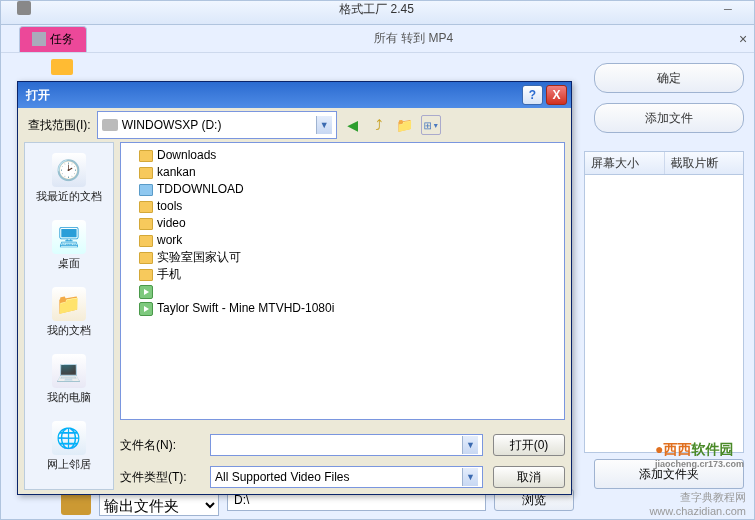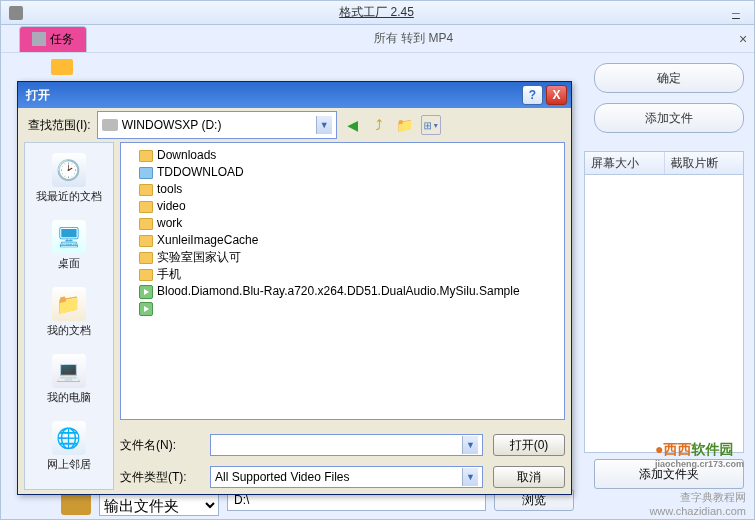--- a/index.html
+++ b/index.html
@@ -1,20 +1,20 @@
 <!DOCTYPE html>
 <html><head>
   <meta charset="utf-8">
   <style>
     * { margin: 0; padding: 0; box-sizing: border-box; font-family: "Microsoft YaHei", SimSun, Arial, sans-serif; }
     body { width: 755px; height: 520px; background: #e8f0ff; overflow: hidden; position: relative; }
 
     
     .main-window { position: absolute; top: 0; left: 0; right: 0; bottom: 0; background: #e8f0ff; border: 1px solid #b0c4de; }
-    .main-titlebar { height: 24px; background: linear-gradient(#f0f6ff,#dce8fa); border-bottom: 1px solid #b0c4de; display: flex; align-items: center; padding: 0 8px; font-size: 12px; color: #333; text-decoration: underline; }
+    .main-titlebar { height: 24px; background: linear-gradient(#f0f6ff,#dce8fa); border-bottom: 1px solid #b0c4de; display: flex; align-items: flex-start; padding: 0 16px; font-size: 12px; color: #333; }
     .main-title-icon { width: 14px; height: 14px; margin-right: 6px; background: #888; border-radius: 2px; }
     .spacer { flex: 1; }
     .win-btn { width: 20px; height: 16px; margin-left: 2px; display: inline-flex; align-items: center; justify-content: center; font-size: 11px; color: #555; cursor: pointer; }
     .main-sub-bar { height: 28px; background: #e8f0ff; border-bottom: 1px solid #cdd9ed; display: flex; align-items: center; font-size: 12px; padding-left: 18px; }
     .sub-tab { background: #ec4899; border: 1px solid #b6c8e2; border-bottom: none; padding: 4px 12px; border-radius: 4px 4px 0 0; margin-right: 8px; }
     .sub-icon { width: 14px; height: 14px; background: #aab; display: inline-block; vertical-align: middle; margin-right: 4px; }
     .main-sub-title { flex: 1; text-align: center; color: #555; }
     .close-sub { width: 22px; text-align: center; cursor: pointer; color: #555; font-size: 14px; }
 
     
@@ -163,53 +163,53 @@
             <span>网上邻居</span>
           </div>
       </div>
       <div class="file-area">
         <div class="file-list" id="file-list">
             <div class="file-item">
               <span class="fi-folder"></span>
               <span>Downloads</span>
             </div>
             <div class="file-item">
+              <span class="fi-folder"></span>
+              <span>kankan</span>
+            </div>
+            <div class="file-item">
               <span class="fi-folder special"></span>
               <span>TDDOWNLOAD</span>
             </div>
             <div class="file-item">
               <span class="fi-folder"></span>
               <span>tools</span>
             </div>
             <div class="file-item">
               <span class="fi-folder"></span>
               <span>video</span>
             </div>
             <div class="file-item">
               <span class="fi-folder"></span>
               <span>work</span>
             </div>
             <div class="file-item">
               <span class="fi-folder"></span>
-              <span>XunleiImageCache</span>
-            </div>
-            <div class="file-item">
-              <span class="fi-folder"></span>
               <span>实验室国家认可</span>
             </div>
             <div class="file-item">
               <span class="fi-folder"></span>
               <span>手机</span>
             </div>
             <div class="file-item">
               <span class="fi-video"></span>
-              <span>Blood.Diamond.Blu-Ray.a720.x264.DD51.DualAudio.MySilu.Sample</span>
             </div>
             <div class="file-item">
               <span class="fi-video"></span>
+              <span>Taylor Swift - Mine MTVHD-1080i</span>
             </div>
           </div>
         <div class="file-controls">
           <span class="fc-label">文件名(N):</span>
           <div class="fc-input">
               <span></span>
               <span class="dd-arrow">▼</span>
             </div>
           <button class="fc-btn">打开(0)</button>
           <span class="fc-label">文件类型(T):</span>

